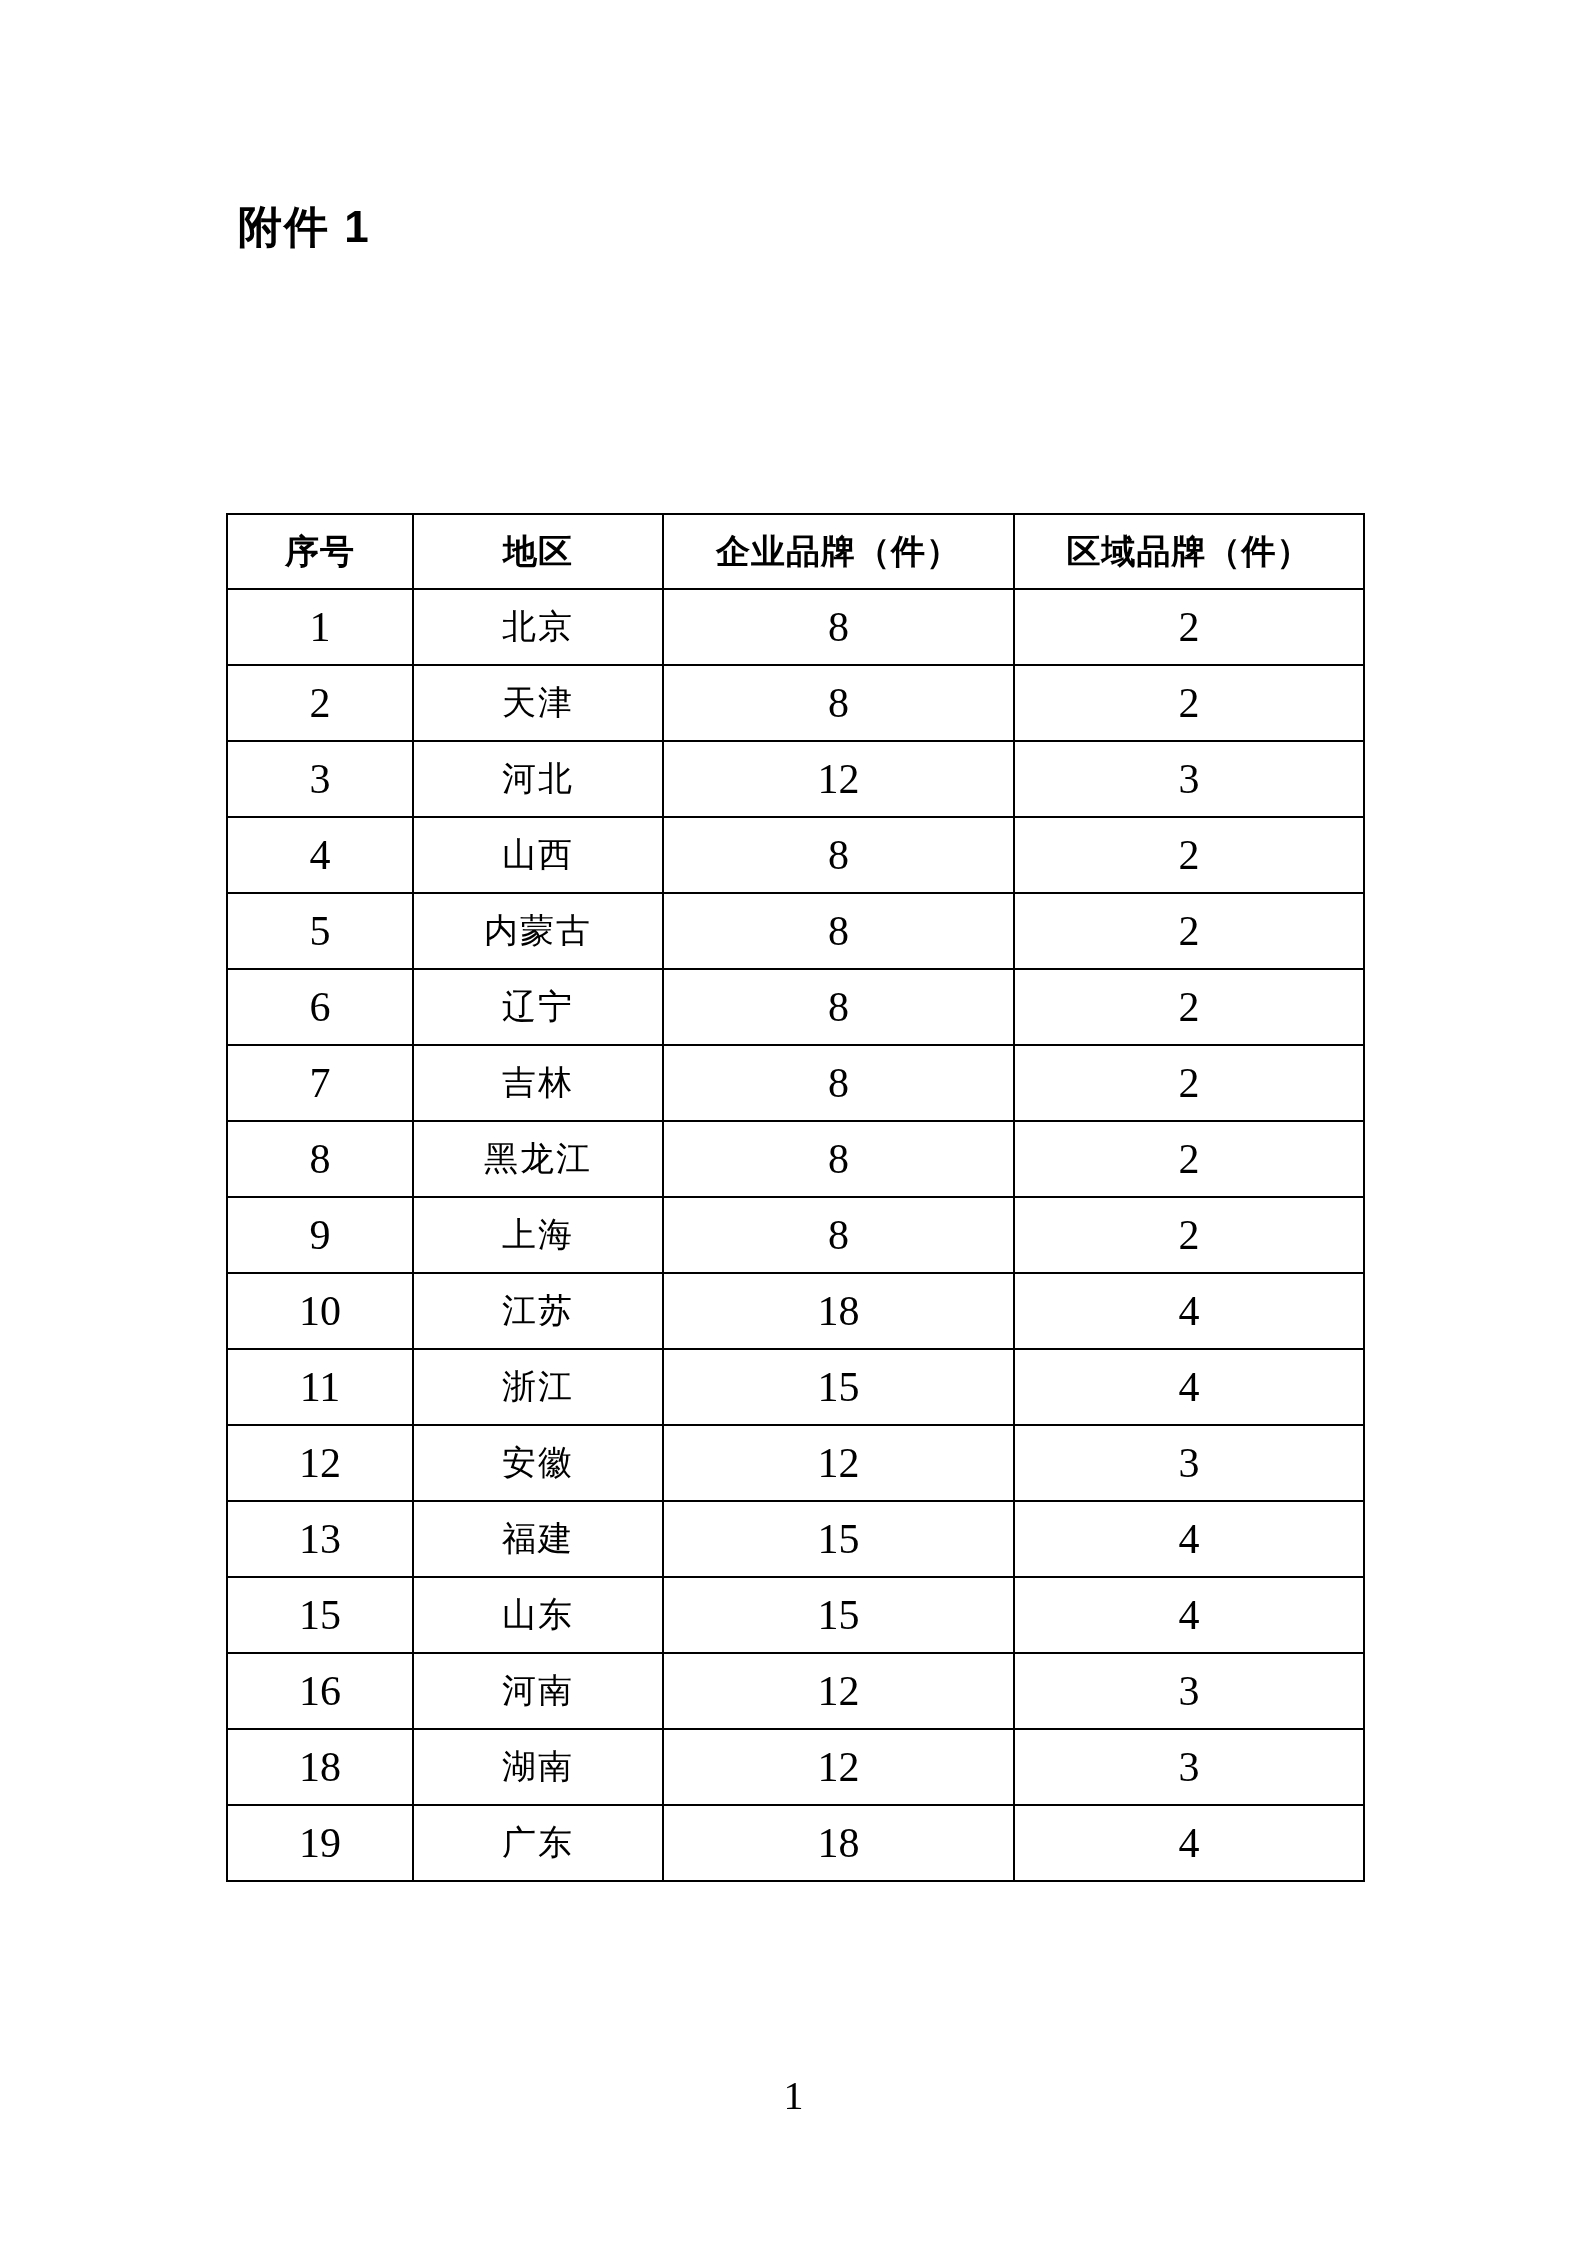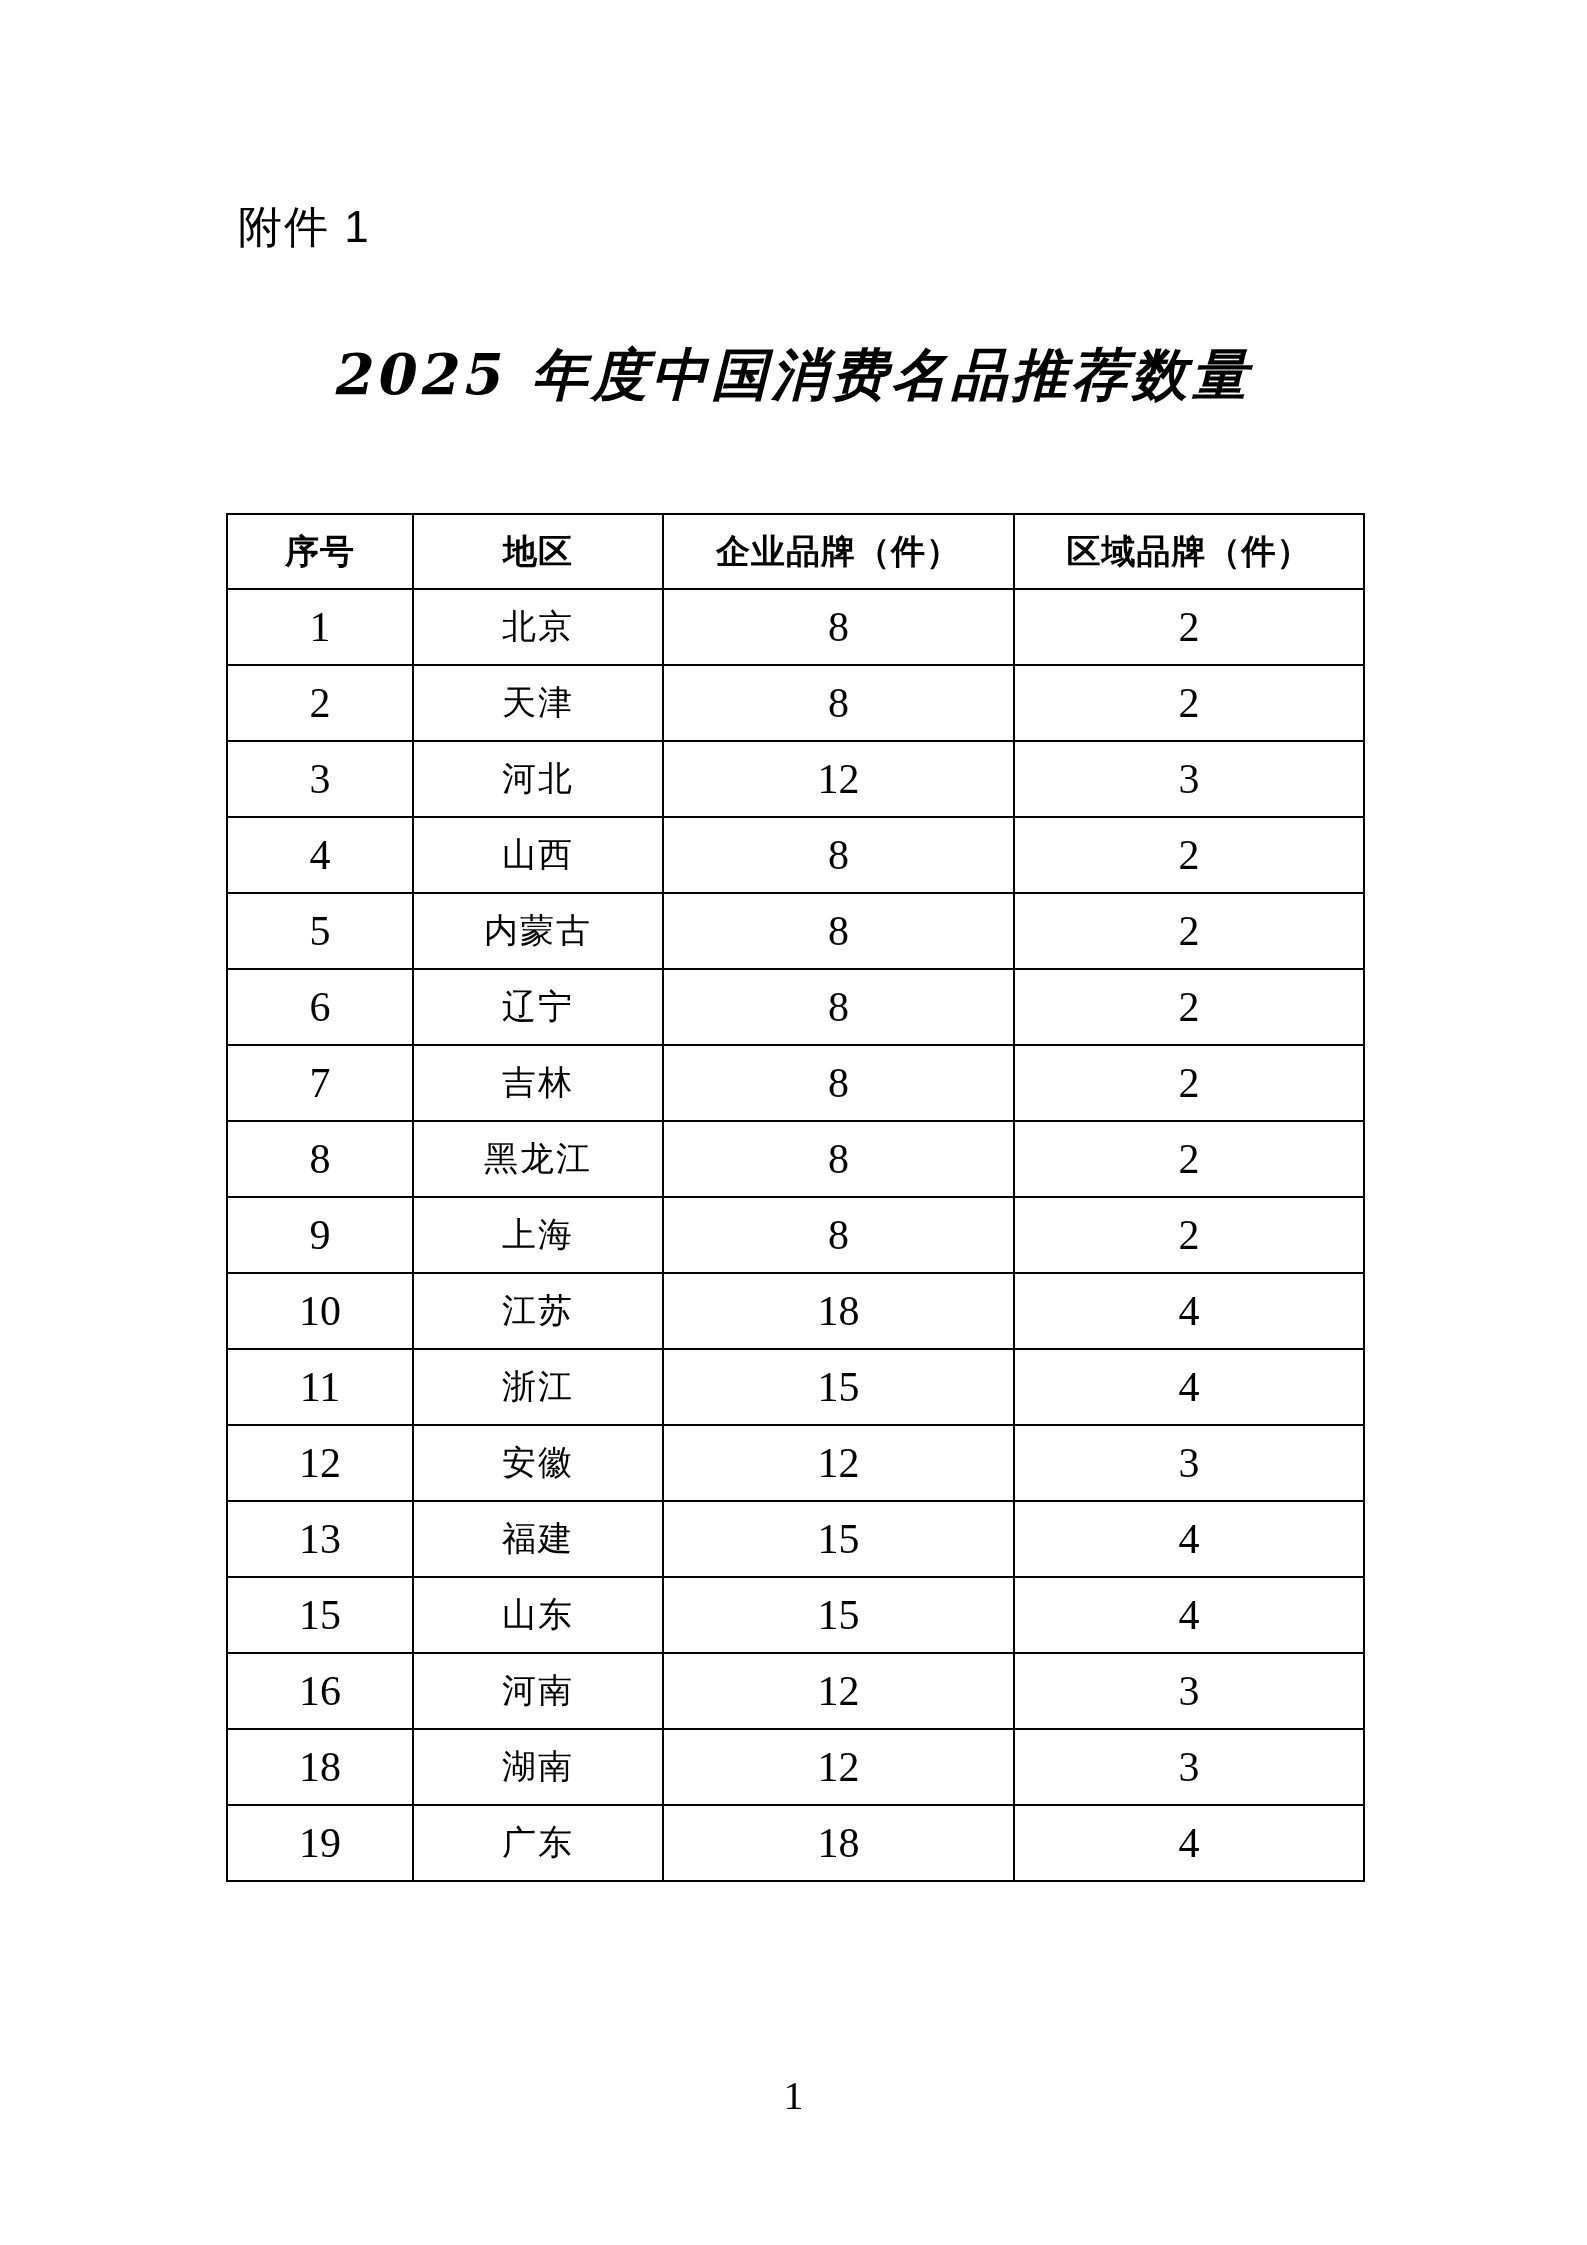--- a/index.html
+++ b/index.html
@@ -15,21 +15,21 @@
     background: #ffffff;
     color: #000000;
     overflow: hidden;
   }
   .attachment-label {
     position: absolute;
     left: 238px;
     top: 198px;
     font-family: "Liberation Sans", sans-serif;
     font-size: 44px;
-    font-weight: 400;
+    font-weight: 700;
     letter-spacing: 2px;
     white-space: pre;
   }
   .doc-title {
     position: absolute;
     top: 338px;
     left: 0;
     width: 100%;
     text-align: center;
     font-family: "DejaVu Serif", serif;
@@ -90,21 +90,20 @@
     font-size: 40px;
   }
 </style>
 </head>
 <body>
 
 <div class="page">
 
   <div class="attachment-label">附件 1</div>
 
-  <div class="doc-title">2025 年度中国消费名品推荐数量</div>
 
   <table class="quota-table">
     <colgroup>
       <col class="c-no">
         <col class="c-rg">
         <col class="c-en">
         <col class="c-rb">
     </colgroup>
     <thead>
       <tr>

